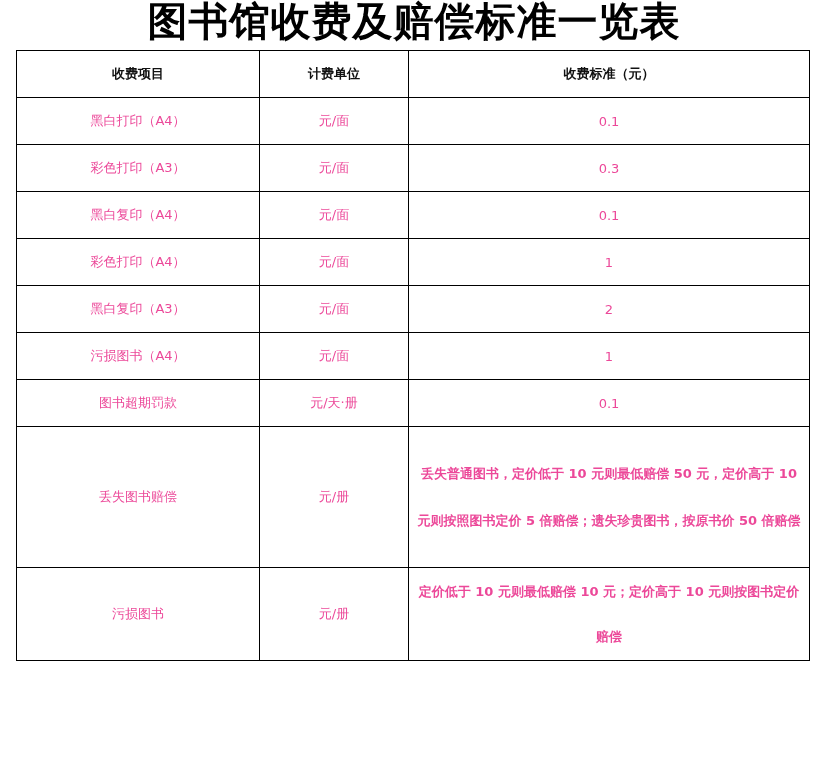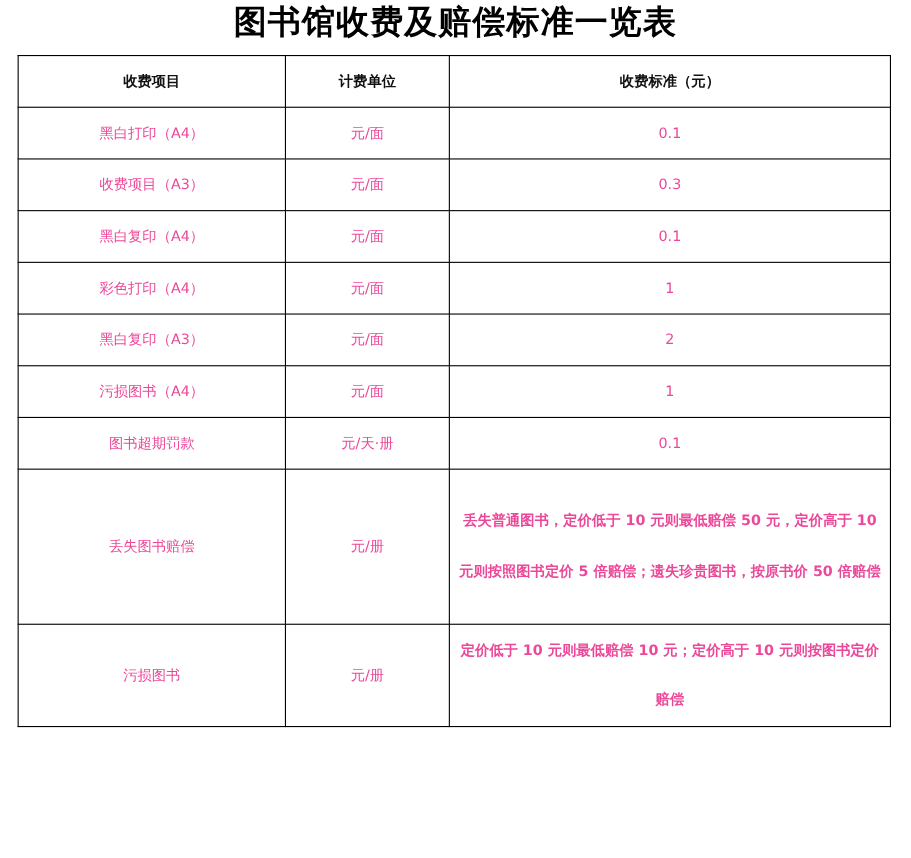--- a/index.html
+++ b/index.html
@@ -16,21 +16,21 @@
       color: #111111;
     }
     .page-title {
       position: absolute;
       left: 0;
       top: 0;
       width: 828px;
       height: 44px;
       text-align: center;
       font-family: "DejaVu Serif", serif;
-      font-size: 30px;
+      font-size: 40px;
       font-weight: bold;
       line-height: 42px;
       letter-spacing: 1px;
       color: #000000;
     }
     table.fee-table {
       position: absolute;
       left: 16px;
       top: 50px;
       width: 793px;
@@ -86,21 +86,21 @@
       <th>收费标准（元）</th>
     </tr>
   </thead>
   <tbody>
     <tr class="row-std">
       <td>黑白打印（A4）</td>
       <td>元/面</td>
       <td>0.1</td>
     </tr>
     <tr class="row-std">
-      <td>收费项目（A3）</td>
+      <td>彩色打印（A3）</td>
       <td>元/面</td>
       <td>0.3</td>
     </tr>
     <tr class="row-std">
       <td>黑白复印（A4）</td>
       <td>元/面</td>
       <td>0.1</td>
     </tr>
     <tr class="row-std">
       <td>彩色打印（A4）</td>

